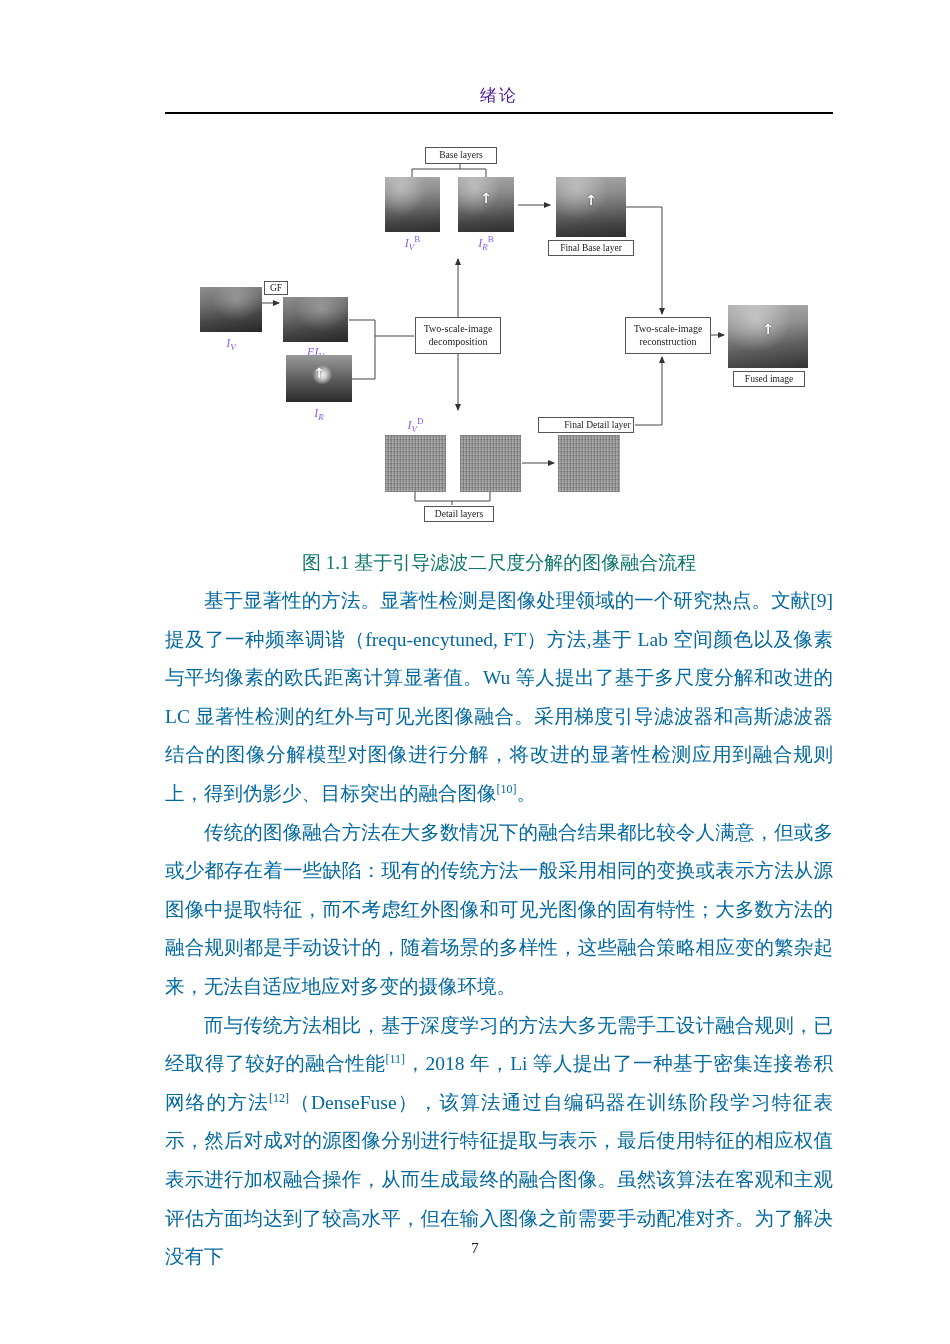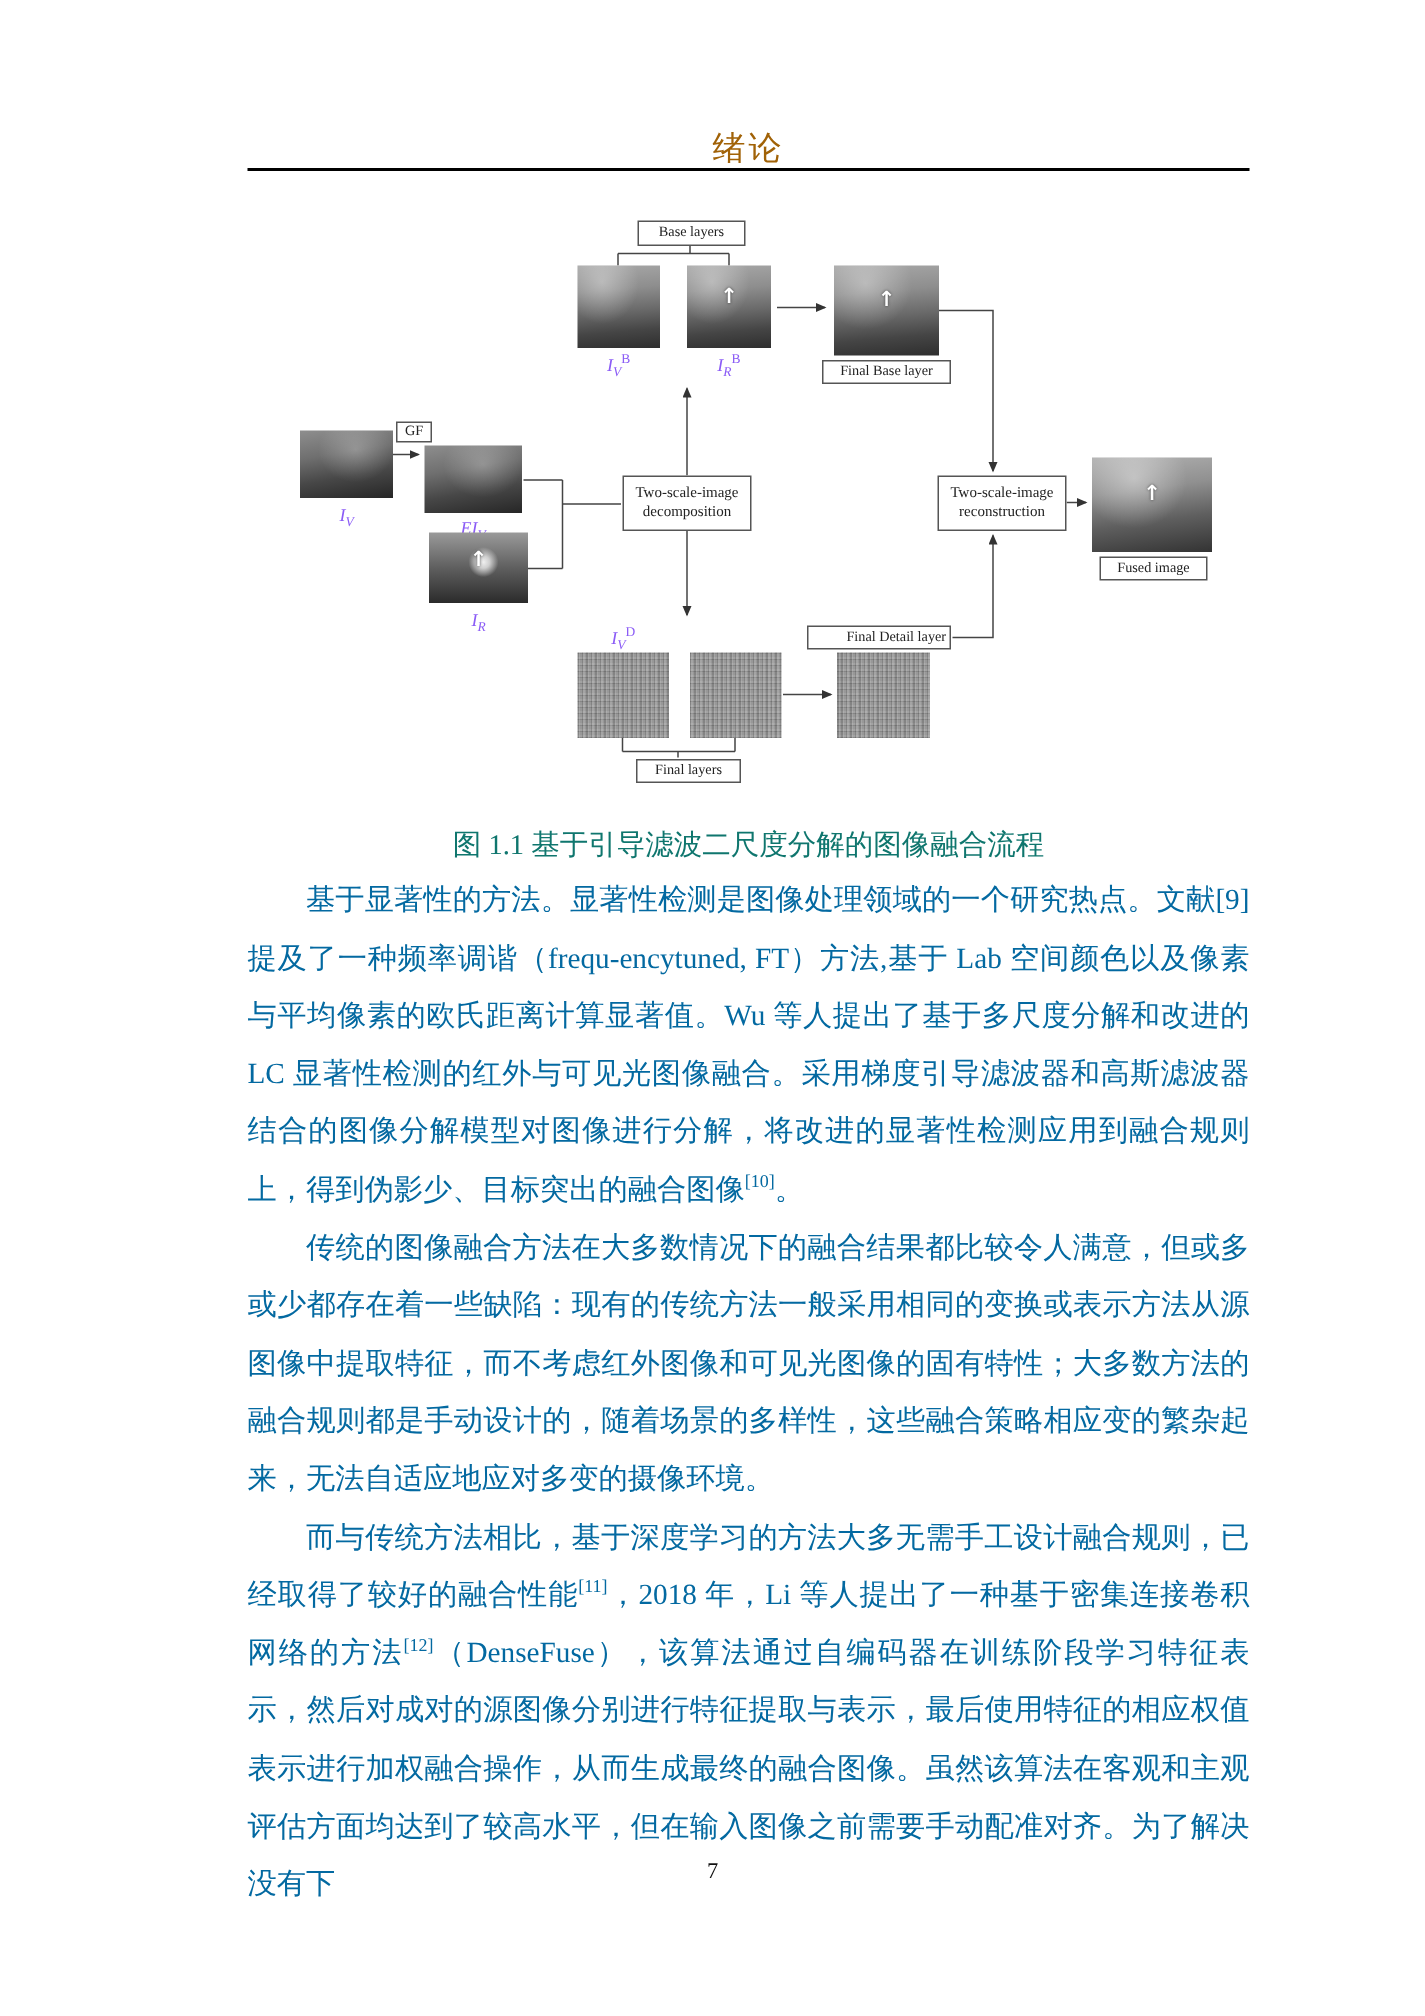--- a/index.html
+++ b/index.html
@@ -10,23 +10,23 @@
     height: 1344px;
     background: #ffffff;
     font-family: "Liberation Serif", "DejaVu Serif", serif;
     color: #1a1a1a;
     overflow: hidden;
   }
   .header-title {
     position: absolute;
     top: 84px; left: 165px; width: 668px;
     text-align: center;
-    font-size: 22px;
+    font-size: 17px;
     letter-spacing: 2px;
-    color: #a16207;
+    color: #4c1d95;
   }
   .header-rule {
     position: absolute;
     top: 112px; left: 165px; width: 668px;
     border-top: 2px solid #000;
   }
   
   .figure-area {
     position: absolute;
     top: 140px; left: 170px; width: 660px; height: 400px;
@@ -213,21 +213,21 @@
 
     <div class="math-label" style="left:215px;top:276px;width:61px;"><i>I</i><sub>V</sub><sup>D</sup></div>
     <div class="math-label" style="left:298px;top:276px;width:61px;margin-top:36px;"><i>I</i><sub>R</sub><sup>D</sup></div>
 
     <div class="fig-box" style="left:368px;top:277px;width:96px;height:16px;padding-left:23px;">Final Detail layer</div>
 
     <div class="thumb thumb-noise" style="left:215px;top:295px;width:61px;height:57px;"></div>
     <div class="thumb thumb-noise" style="left:290px;top:295px;width:61px;height:57px;"></div>
     <div class="thumb thumb-noise" style="left:388px;top:295px;width:62px;height:57px;"></div>
 
-    <div class="fig-box" style="left:254px;top:366px;width:70px;height:16px;">Final layers</div>
+    <div class="fig-box" style="left:254px;top:366px;width:70px;height:16px;">Detail layers</div>
 
     <div class="thumb thumb-photo-fused" style="left:558px;top:165px;width:80px;height:63px;">
       <span class="marker-arrow">↑</span>
     </div>
     <div class="fig-box" style="left:563px;top:231px;width:72px;height:16px;">Fused image</div>
 
   </div>
 
   <div class="figure-caption">图 1.1 基于引导滤波二尺度分解的图像融合流程</div>
 

